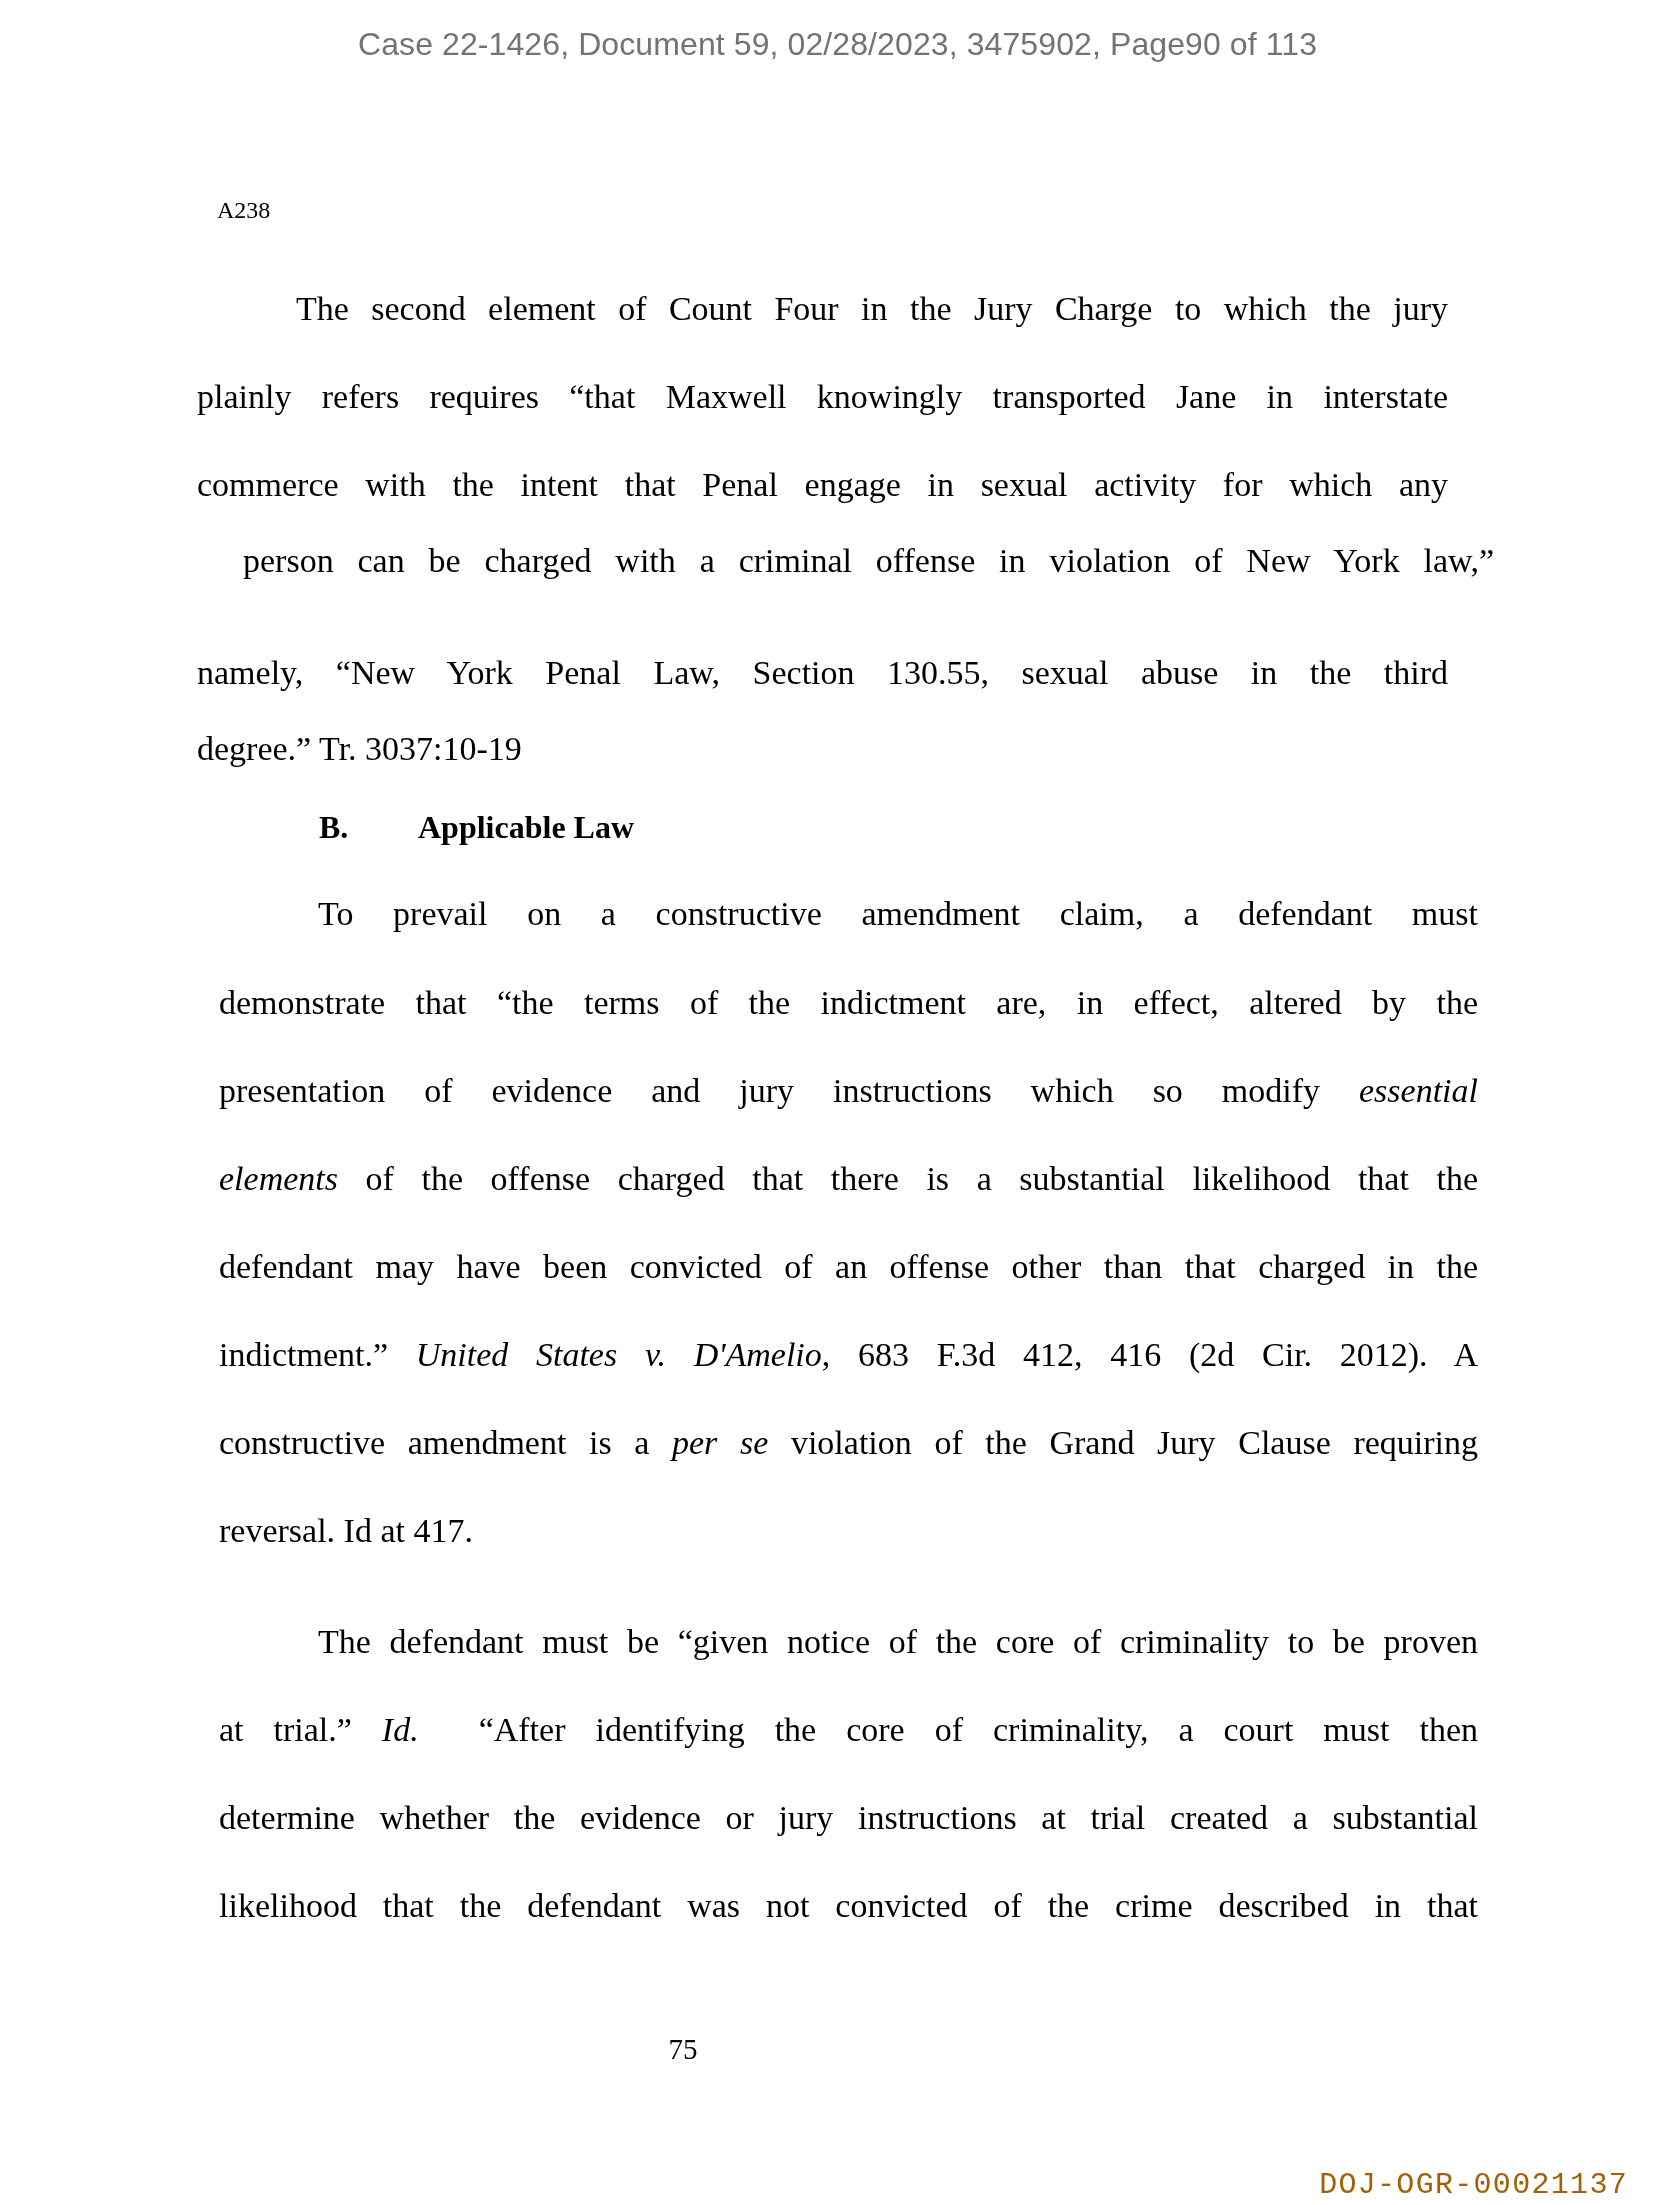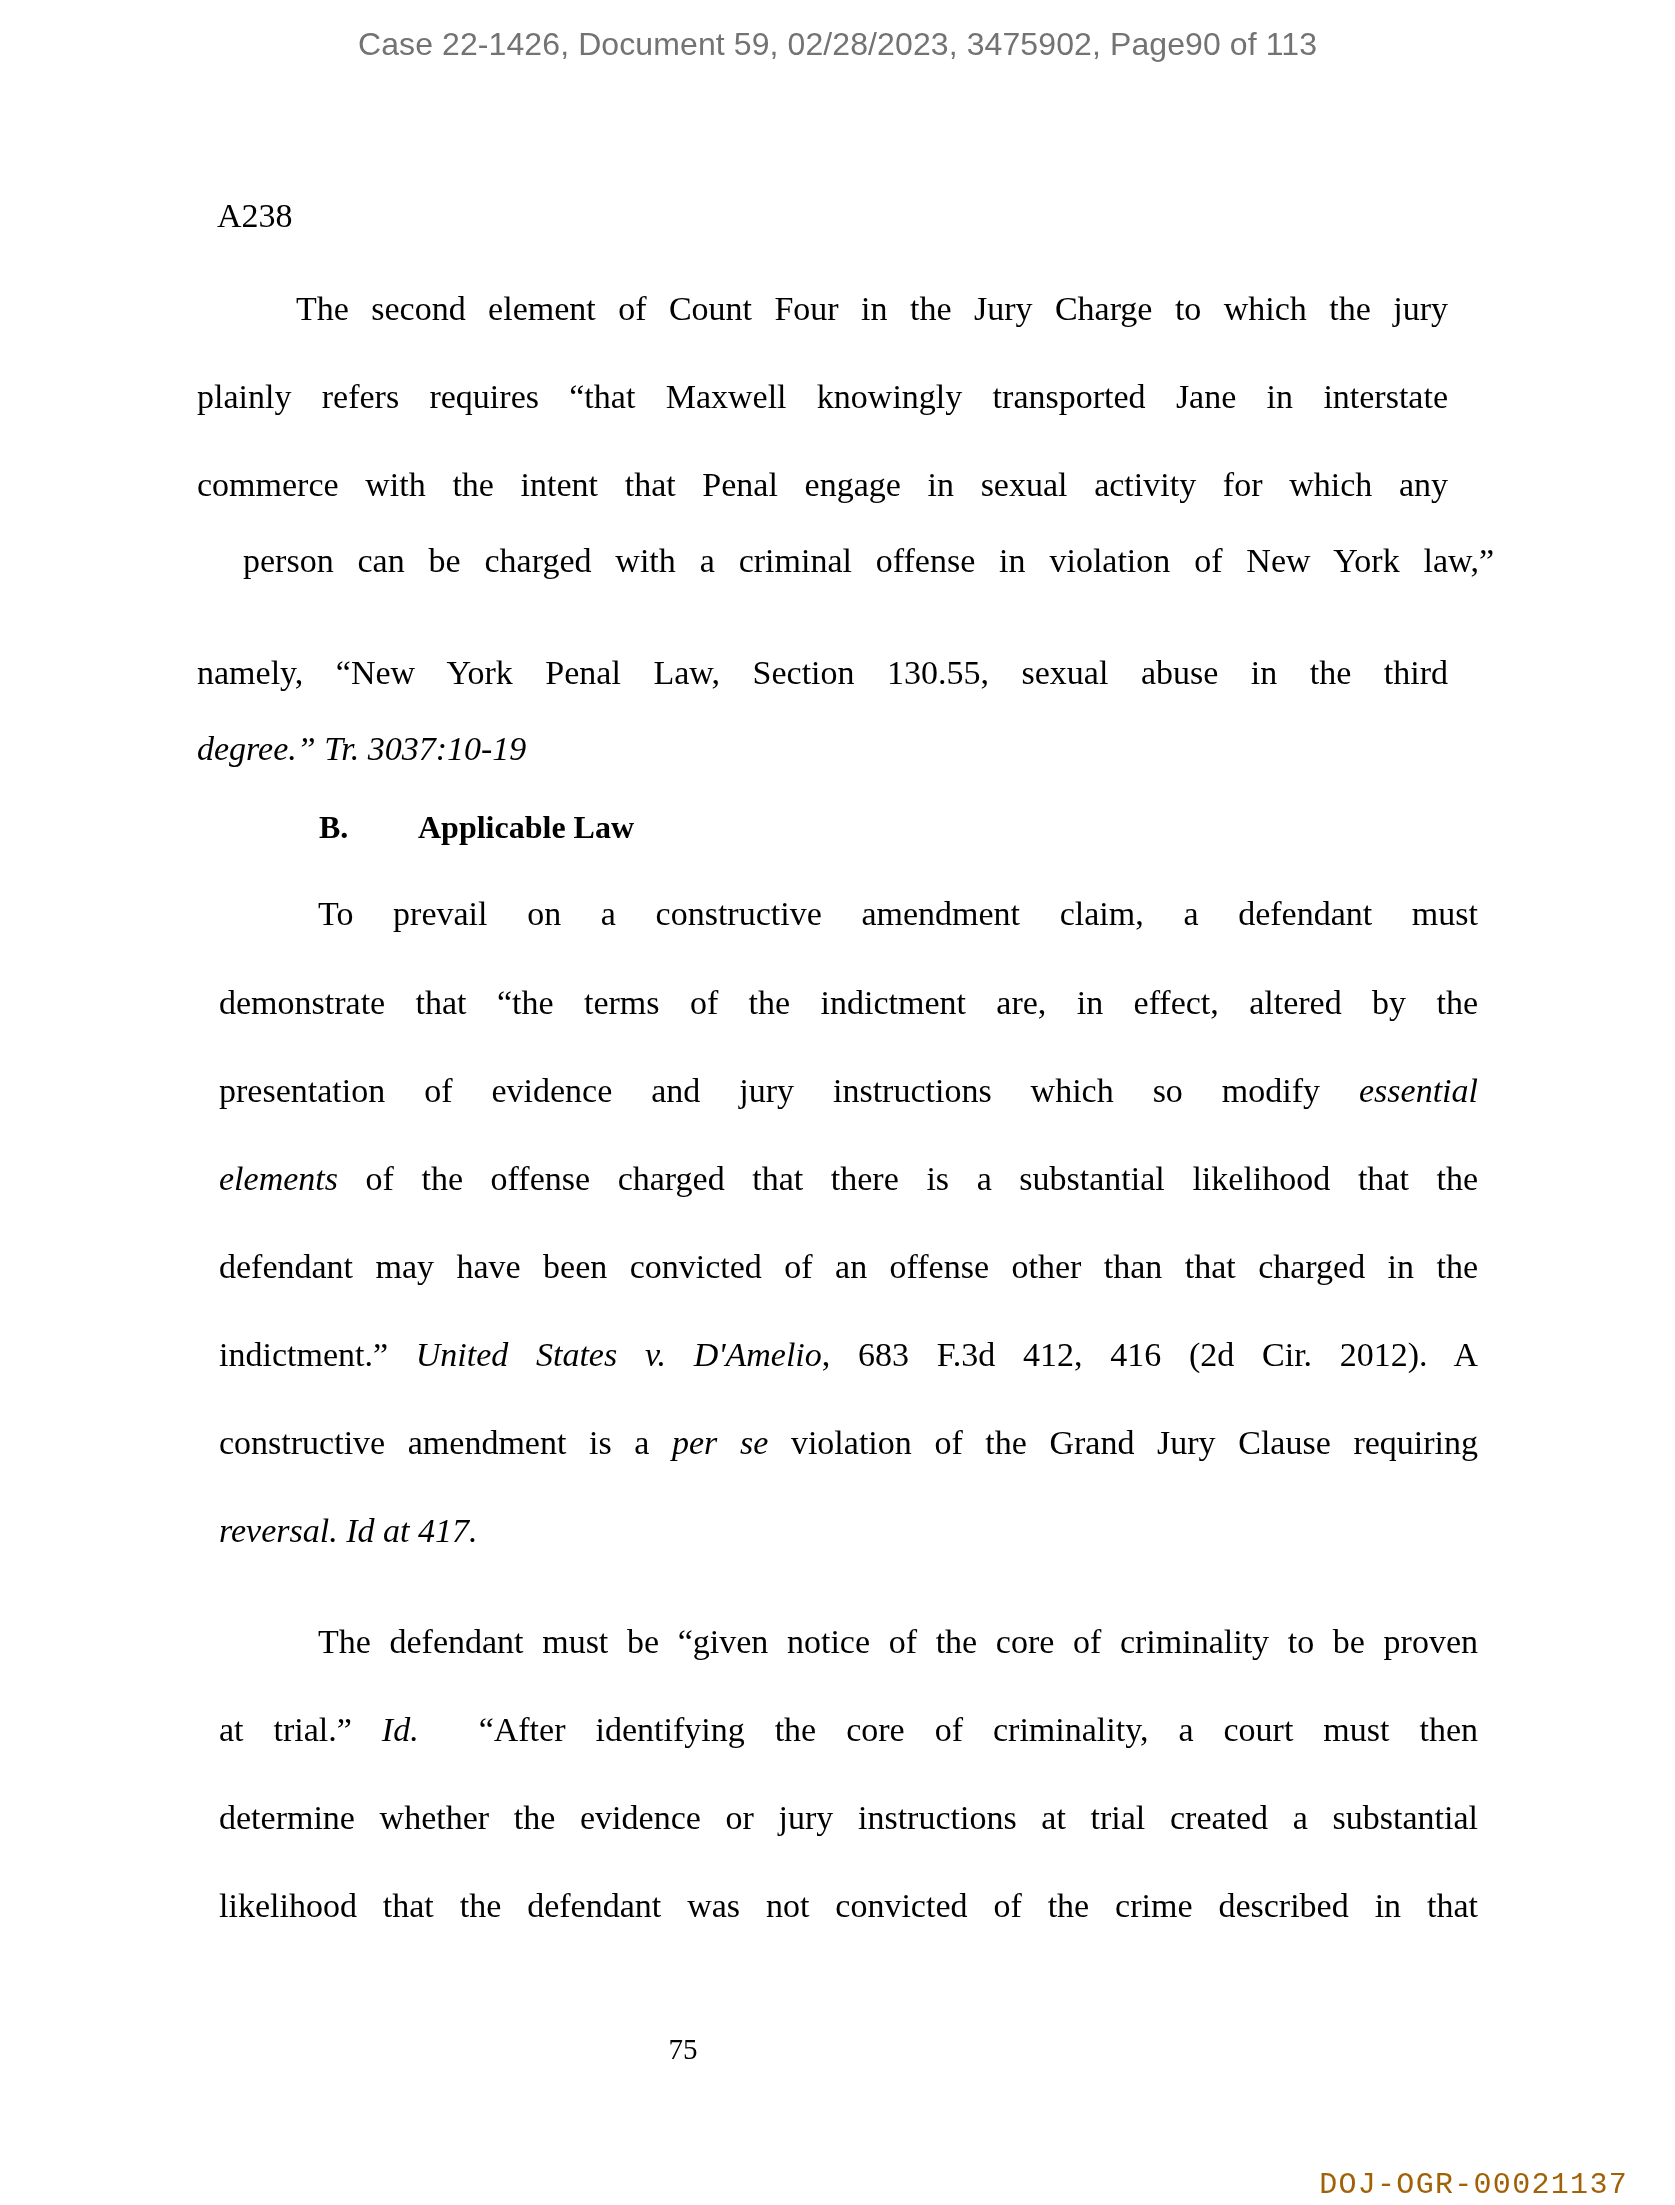--- a/index.html
+++ b/index.html
@@ -3,27 +3,27 @@
 <meta charset="utf-8">
 <style>
   html, body { margin: 0; padding: 0; background: #ffffff; }
   body { width: 1675px; height: 2205px; position: relative; overflow: hidden; }
   .serif { font-family: "Liberation Serif", "DejaVu Serif", serif; color: #000; }
   .header {
     position: absolute; top: 26px; left: 0; width: 1675px; text-align: center;
     font-family: "Liberation Sans", "DejaVu Sans", sans-serif;
     font-size: 32px; color: #737373; letter-spacing: 0.1px;
   }
-  .exhibit { position: absolute; left: 217px; top: 197px; font-size: 34px; }
+  .exhibit { position: absolute; left: 217px; top: 197px; font-size: 24px; }
   .block { position: absolute; font-size: 34px; }
   .line {
     position: absolute; left: 0; white-space: nowrap; height: 46px; line-height: 46px;
     text-align: justify; text-align-last: justify;
   }
-  .line.last { text-align-last: left; font-style: italic; }
+  .line.last { text-align-last: left; }
   .line.indent { padding-left: 99px; box-sizing: border-box; }
   .b1 { left: 197px; top: 0; width: 1251px; }
   .b2 { left: 219px; top: 0; width: 1259px; }
   .heading { position: absolute; top: 809px; left: 319px; font-size: 32px; font-weight: bold; white-space: nowrap; }
   .heading .letter { display: inline-block; width: 99px; }
   .pagenum { position: absolute; top: 2033px; left: 0; width: 1366px; text-align: center; font-size: 29px; }
   .bates {
     position: absolute; top: 2168px; right: 47px;
     font-family: "Liberation Mono", "DejaVu Sans Mono", monospace; font-size: 30px; color: #a16207;
     letter-spacing: 1.3px;

